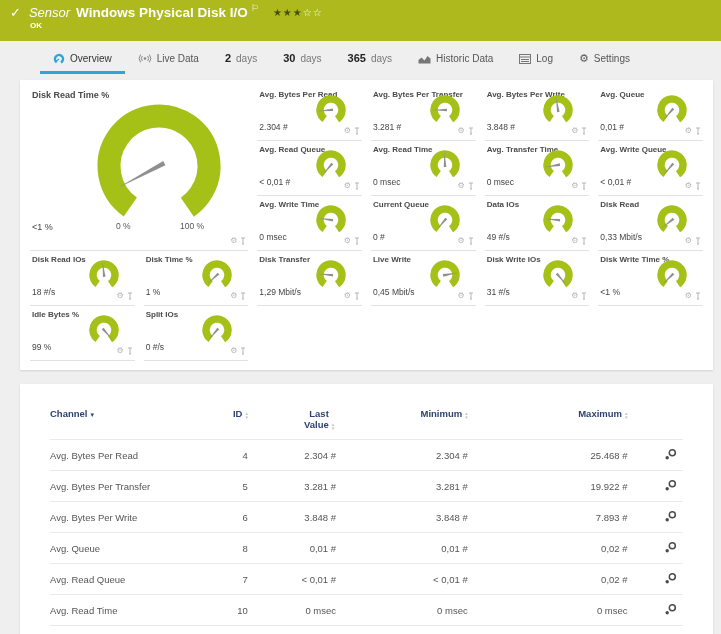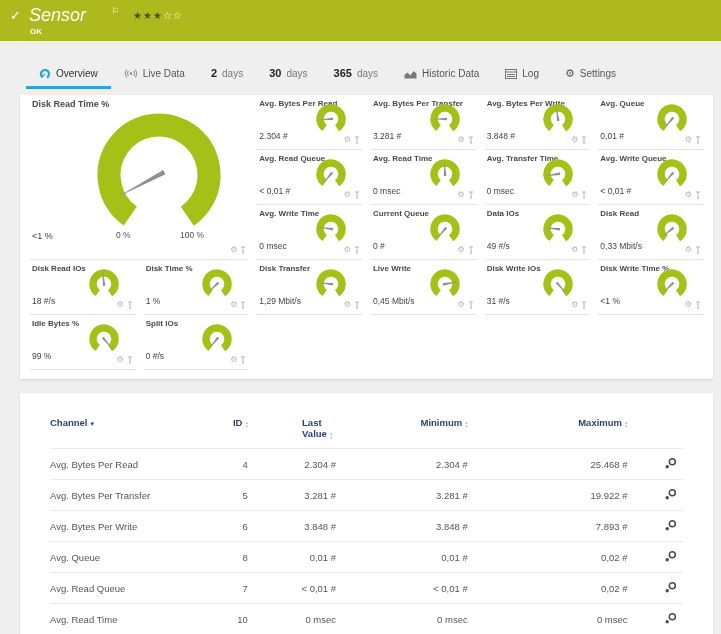--- a/index.html
+++ b/index.html
@@ -5,38 +5,38 @@
   html,body{margin:0;padding:0}
   body{
     width:721px;height:634px;overflow:hidden;position:relative;
     background:#efefef;font-family:"Liberation Sans","DejaVu Sans",sans-serif;
     -webkit-font-smoothing:antialiased;
   }
   
   .sensor-header{background:#adb91c;color:#fff;height:41px;box-sizing:border-box;padding:5px 10px 0}
   .hdr-row1{display:flex;align-items:center}
   .check{font-size:13px;font-weight:bold;margin-right:8px}
-  .kind{font-style:italic;font-size:18px;margin-right:22px}
+  .kind{font-style:italic;font-size:13px;margin-right:6px}
   .title{font-weight:bold;font-size:13.5px}
   .flag{font-size:9px;position:relative;top:-5px;margin-left:3px}
   .stars{margin-left:14px;font-size:10px;letter-spacing:1px;cursor:pointer}
   .star-filled{color:#474f10}
   .star-empty{color:#fff}
   .status-ok{font-size:8px;font-weight:bold;margin-left:20px;margin-top:1px}
   
-  .tabbar{display:flex;align-items:flex-end;padding-left:26px;margin-top:20px;height:28px}
+  .tabbar{display:flex;align-items:flex-end;padding-left:40px;margin-top:5px;height:28px}
   .tab{display:flex;align-items:center;gap:5px;font-size:10px;color:#555;
        padding:5px 13px 7px;border-bottom:3px solid transparent;cursor:pointer;white-space:nowrap}
   .tab.active{border-bottom-color:#2da5dc;color:#333}
   .tab .num{font-weight:bold;color:#222;font-size:11px}
   .tab .days{color:#777}
   .gear-glyph{font-size:11px;color:#555;line-height:1}
   
   .card{background:#fff;margin-left:20px;margin-right:8px;box-shadow:0 1px 2px rgba(0,0,0,.12)}
-  .gauges-card{margin-top:6px;padding:0 10px 9px;box-sizing:border-box}
+  .gauges-card{margin-top:6px;padding:6px 10px 9px;box-sizing:border-box}
   .gauge-grid{display:grid;grid-template-columns:repeat(6,1fr);grid-auto-rows:55px;column-gap:9px}
   
   .main-tile{grid-column:1/3;grid-row:1/4;position:relative;border-bottom:1px solid #e2e2e2}
   .main-label{position:absolute;top:4px;left:2px;font-size:9px;font-weight:bold;color:#4a4a4a}
   .main-svg{position:absolute;left:34px;top:10px}
   .main-value{position:absolute;left:2px;top:136px;font-size:9px;color:#444}
   .scale-0{position:absolute;left:86px;top:135px;font-size:8.5px;color:#555}
   .scale-100{position:absolute;left:150px;top:135px;font-size:8.5px;color:#555}
   .main-icons{position:absolute;right:4px;bottom:3px}
   
@@ -44,40 +44,41 @@
   .g-label{position:absolute;top:4px;left:2px;font-size:8px;font-weight:bold;color:#4a4a4a;white-space:nowrap}
   .g-svg{position:absolute;top:9px;right:13px}
   .g-value{position:absolute;bottom:8px;left:2px;font-size:8.5px;color:#444}
   .g-icons{position:absolute;bottom:5px;right:2px;display:flex;gap:3px;align-items:center}
   .mini-gear{font-size:8px;color:#b5b5b5;line-height:1}
   
   .table-card{margin-top:14px;padding:24px 30px 10px;height:320px;box-sizing:border-box}
   table{width:100%;border-collapse:collapse}
   th{font-size:9.5px;font-weight:bold;color:#2e4372;text-align:right;vertical-align:top;padding:0 0 9px}
   th.ch{text-align:left}
-  th .hwrap{display:inline-block;text-align:left}
+  th .hwrap{display:inline-block;text-align:center}
   .sort{display:inline-flex;flex-direction:column;margin-left:3px;font-size:5px;line-height:4px;color:#c3c3c3;vertical-align:2px;cursor:pointer}
   .sorted-arrow{font-size:7px;color:#2e4372;margin-left:3px;cursor:pointer}
   td{font-size:9.5px;color:#555;padding:7.5px 0;border-top:1px solid #eaeaea;text-align:right}
   td.ch{text-align:left}
   tbody tr:last-child td{border-bottom:1px solid #eaeaea}
   td.icon-cell{width:52px;text-align:right;padding-right:6px}
   col.c-channel{width:150px}
   col.c-id{width:58px}
   col.c-last{width:92px}
   col.c-min{width:138px}
   col.c-max{width:168px}
 </style>
 </head>
 <body>
 
 <div class="sensor-header">
   <div class="hdr-row1">
     <span class="check">✓</span>
     <span class="kind">Sensor</span>
+    <span class="title">Windows Physical Disk I/O</span>
     <span class="flag">⚐</span>
     <span class="stars"><span class="star-filled">★★★</span><span class="star-empty">☆☆</span></span>
   </div>
   <div class="status-ok">OK</div>
 </div>
 
 <div class="tabbar">
   <div class="tab active">
     <svg width="12" height="11" viewBox="0 0 12 11">
       <circle cx="6" cy="6" r="4" fill="none" stroke="#2da5dc" stroke-width="2.4" stroke-dasharray="20.2 4.9" transform="rotate(125 6 6)"></circle>

